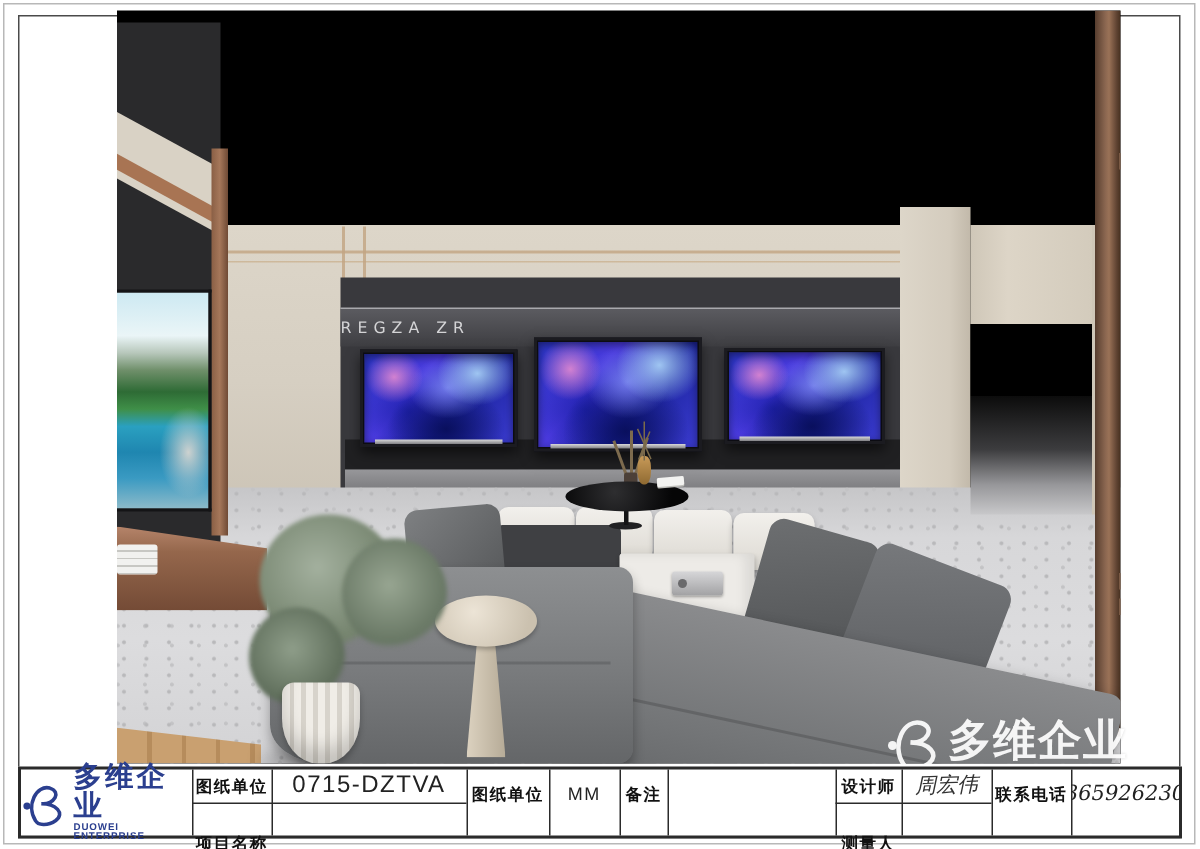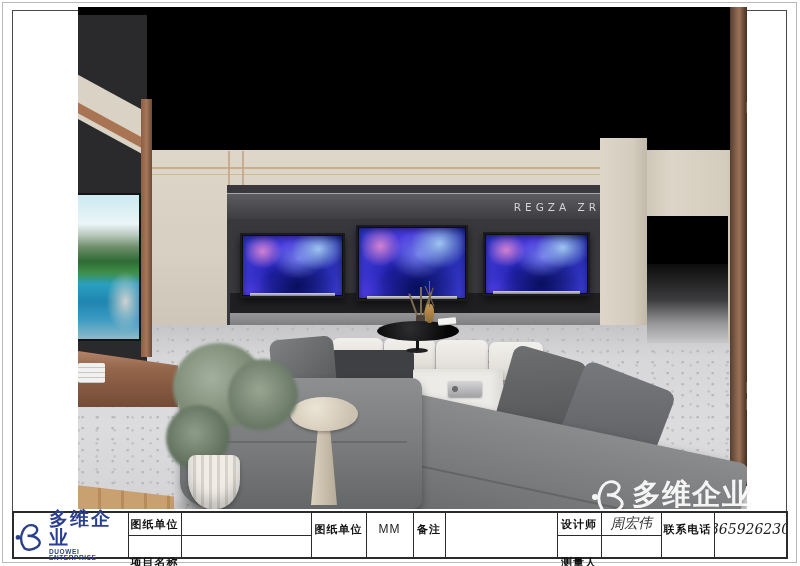--- a/index.html
+++ b/index.html
@@ -17,23 +17,23 @@
   
   .wall-back { left:65px; top:143px; width:467px; height:190px;
     background:linear-gradient(180deg,#ddd6c9 0%,#d6cfc2 55%,#ccc4b6 100%); }
   .groove-h1 { left:70px; top:160px; width:460px; height:2px; background:#c2a482; opacity:.8; }
   .groove-h2 { left:70px; top:167px; width:460px; height:1px; background:#cbb291; opacity:.8; }
   .groove-v1 { left:150px; top:144px; width:2px; height:38px; background:#c2a482; opacity:.8; }
   .groove-v2 { left:164px; top:144px; width:2px; height:38px; background:#c2a482; opacity:.8; }
   .right-wall { left:522px; top:131px; width:47px; height:204px;
     background:linear-gradient(90deg,#ddd6c9 0%,#d4ccbe 70%,#c2b9aa 100%); }
   .feature-wall { left:149px; top:178px; width:373px; height:150px; background:#39393d; }
-  .sign-band { left:149px; top:186px; width:373px; height:26px;
+  .sign-band { left:149px; top:198px; width:373px; height:26px;
     background:linear-gradient(180deg,#5b5b60,#3e3e42); border-top:1px solid #a9a9ad;
-    display:flex; align-items:center; justify-content:flex-end;padding-left:31px; }
+    display:flex; align-items:center; justify-content:flex-start; }
   .sign-text { color:#d4d4d6; font-size:10.5px; letter-spacing:4px; font-family:"DejaVu Sans",sans-serif; }
   .console-top { left:152px; top:286px; width:370px; height:20px; background:#202022; }
   .console-face { left:152px; top:306px; width:370px; height:13px;
     background:linear-gradient(180deg,#97979a,#7d7d80); }
   .console-base { left:152px; top:319px; width:370px; height:4px; background:#151517; }
 
   
   .tv { background:#0c0c12; border:2px solid #1b1b20; box-shadow:0 4px 8px rgba(0,0,0,.55); }
   .tv .screen { position:absolute; inset:1px;
     background:
@@ -316,20 +316,21 @@
       <circle cx="5" cy="23" r="3" fill="#2b3f8f"></circle>
       <path d="M12 35 C4 22 13 5 24 8 C34 11 28 22 17 21 C29 21 37 29 29 35 C22 40 14 39 12 35" stroke="#2b3f8f" fill="none" stroke-width="3" stroke-linecap="round"></path>
     </svg>
     <div class="logo-texts">
       <span class="logo-cn">多维企业</span>
       <span class="logo-en">DUOWEI ENTERPRISE</span>
     </div>
   </div>
 
   <div class="tb-cell tb-row1 tb-label" style="left:114px;width:53px">图纸单位</div>
+  <div class="tb-cell tb-row1 v-projno" style="left:167px;width:130px">0715-DZTVA</div>
   <div class="tb-cell tb-row2 tb-label" style="left:114px;width:53px">项目名称</div>
 
   <div class="tb-cell tb-span tb-label" style="left:297px;width:55px">图纸单位</div>
   <div class="tb-cell tb-span v-unit" style="left:352px;width:47px">MM</div>
   <div class="tb-cell tb-span tb-label" style="left:399px;width:32px">备注</div>
   <div class="tb-cell tb-span" style="left:431px;width:112px"></div>
 
   <div class="tb-cell tb-row1 tb-label" style="left:543px;width:44px">设计师</div>
   <div class="tb-cell tb-row1 v-designer" style="left:587px;width:60px">周宏伟</div>
   <div class="tb-cell tb-row2 tb-label" style="left:543px;width:44px">测量人</div>

